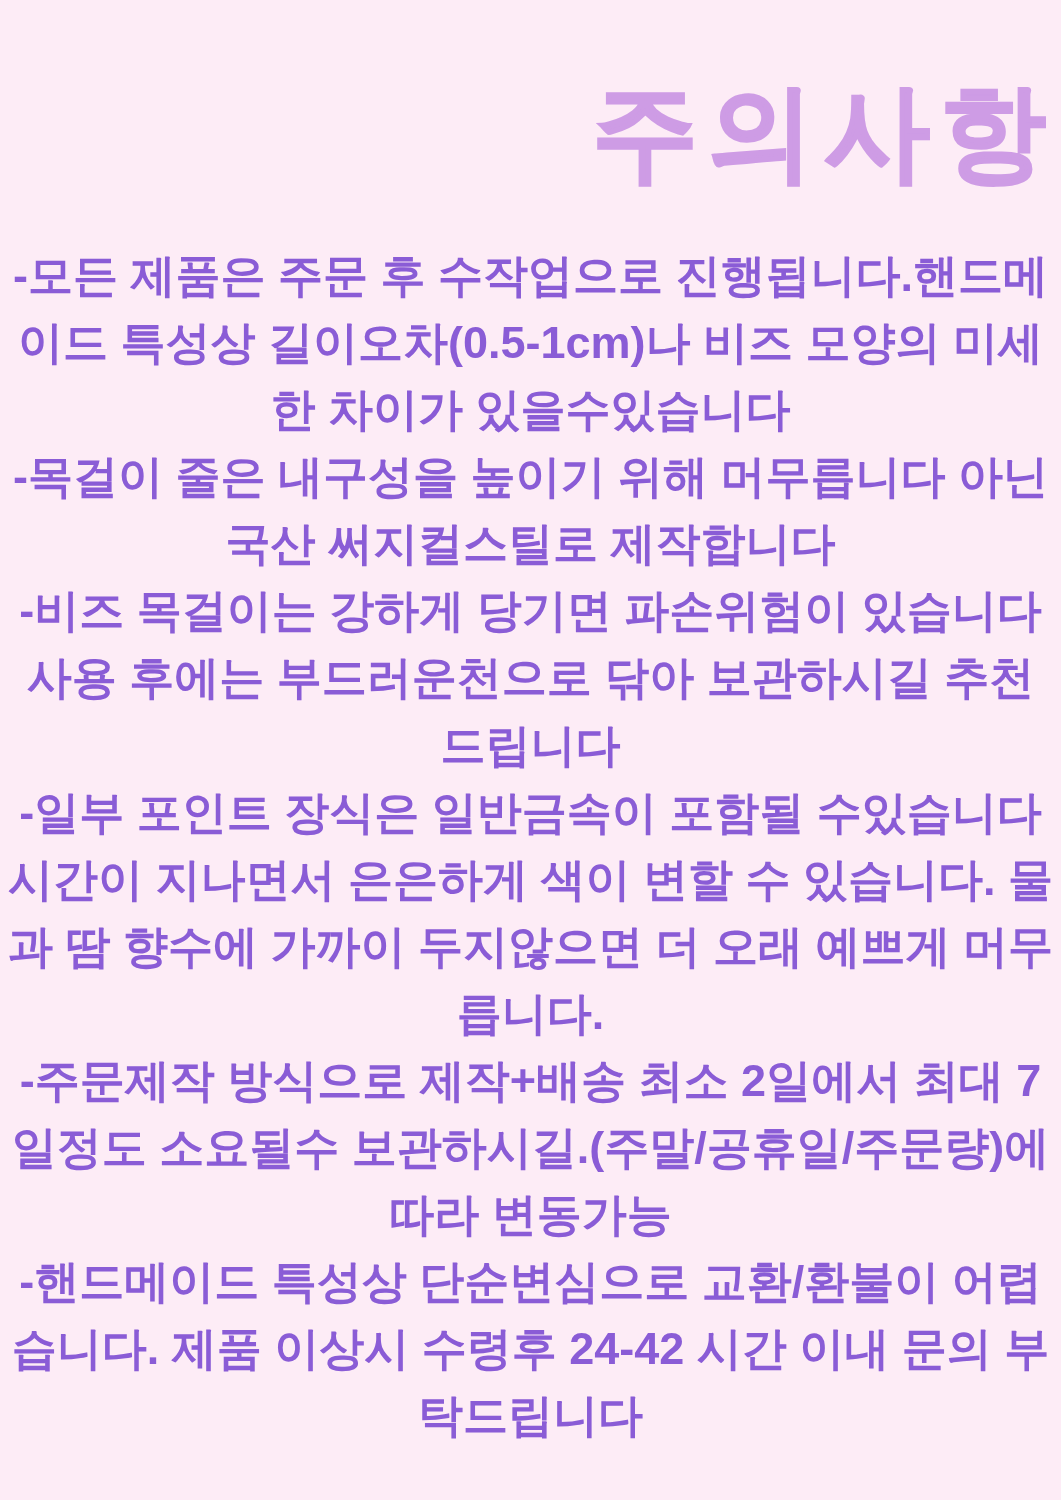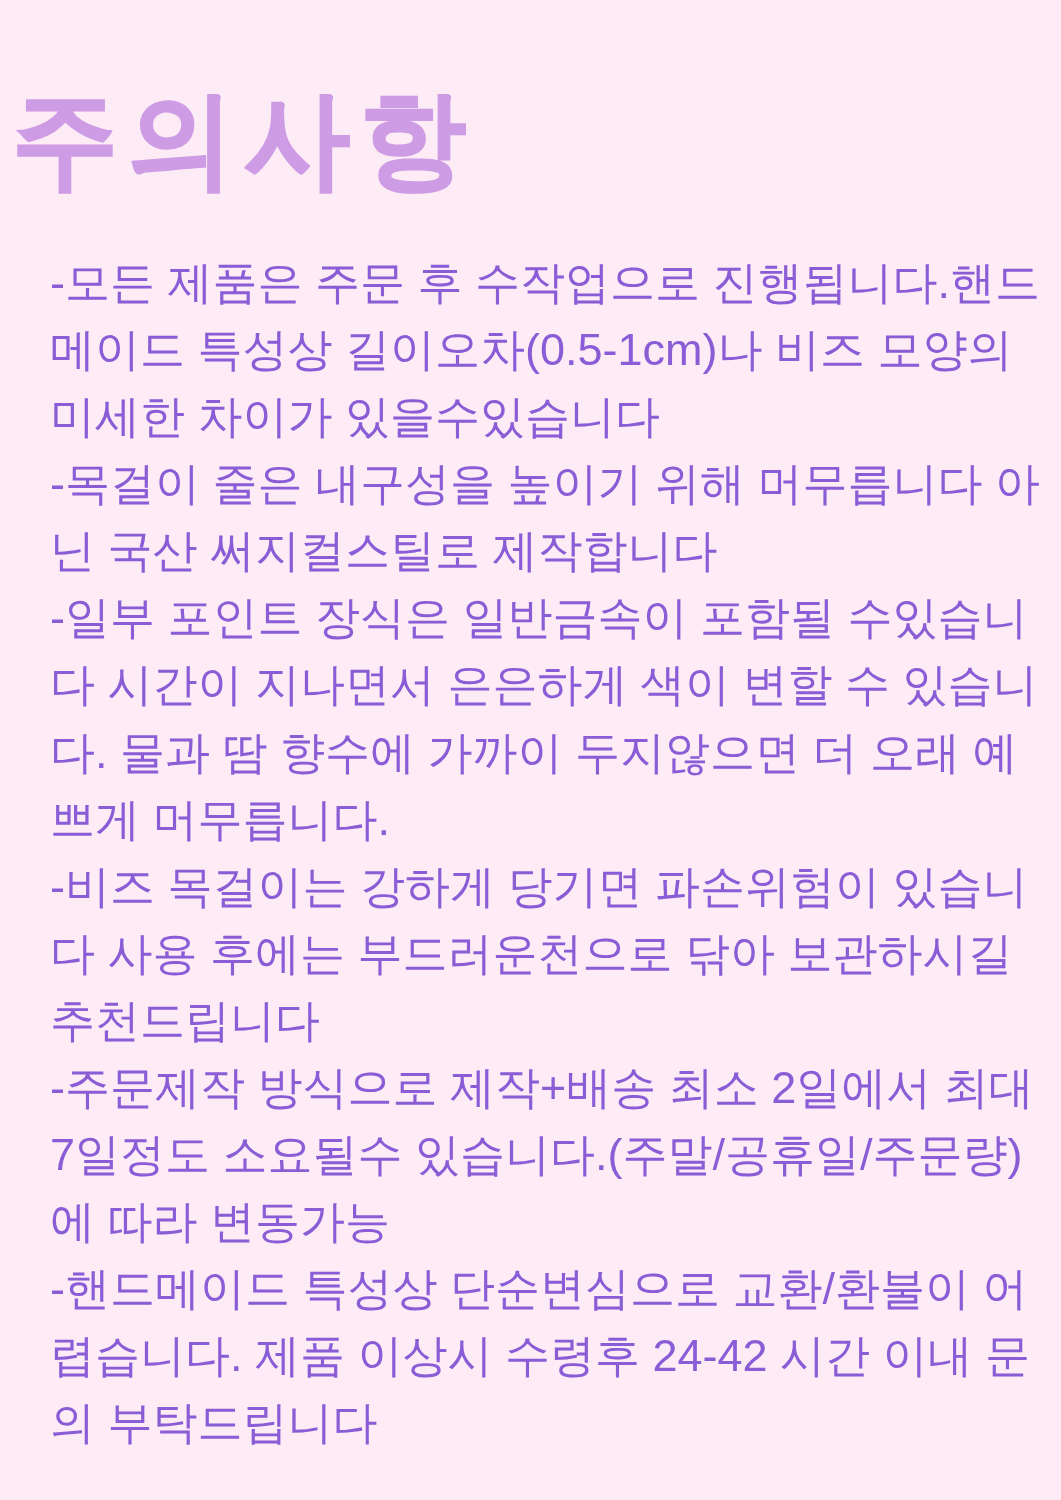--- a/index.html
+++ b/index.html
@@ -8,52 +8,52 @@
   }
   .page {
     position: relative;
     width: 1061px;
     height: 1500px;
     overflow: hidden;
     background: var(--background, #fdecf6);
     font-family: "Liberation Sans", "DejaVu Sans", sans-serif;
   }
   .title {
-    margin: 12px;
+    margin: 5px;
     padding-top: 64px;
-    text-align: left;
+    text-align: right;
     font-size: 106px;
     line-height: 1.2;
     font-weight: 700;
     letter-spacing: 10px;
     color: var(--title, #ce9ce5);
     
     -webkit-text-stroke: 2px var(--title, #ce9ce5);
   }
   .notices {
     margin-top: 46px;
     padding: 0 6px;
+    text-align: center;
     font-size: 45px;
     line-height: 1.49;
-    font-weight: 400;
+    font-weight: 700;
     color: var(--body_text, #8a5cd6);
     word-break: normal;
-    margin-left: 44px;
   }
   .notices p {
     margin: 0;
   }
 </style>
 </head>
 <body>
 
 <div class="page">
   <h1 class="title">주의사항</h1>
 
   <div class="notices">
     <p>-모든 제품은 주문 후 수작업으로 진행됩니다.핸드메이드 특성상 길이오차(0.5-1cm)나 비즈 모양의 미세한 차이가 있을수있습니다</p>
     <p>-목걸이 줄은 내구성을 높이기 위해 머무릅니다 아닌 국산 써지컬스틸로 제작합니다</p>
+    <p>-비즈 목걸이는 강하게 당기면 파손위험이 있습니다 사용 후에는 부드러운천으로 닦아 보관하시길 추천드립니다</p>
     <p>-일부 포인트 장식은 일반금속이 포함될 수있습니다 시간이 지나면서 은은하게 색이 변할 수 있습니다. 물과 땀 향수에 가까이 두지않으면 더 오래 예쁘게 머무릅니다.</p>
-    <p>-비즈 목걸이는 강하게 당기면 파손위험이 있습니다 사용 후에는 부드러운천으로 닦아 보관하시길 추천드립니다</p>
-    <p>-주문제작 방식으로 제작+배송 최소 2일에서 최대 7일정도 소요될수 있습니다.(주말/공휴일/주문량)에 따라 변동가능</p>
+    <p>-주문제작 방식으로 제작+배송 최소 2일에서 최대 7일정도 소요될수 보관하시길.(주말/공휴일/주문량)에 따라 변동가능</p>
     <p>-핸드메이드 특성상 단순변심으로 교환/환불이 어렵습니다. 제품 이상시 수령후 24-42 시간 이내 문의 부탁드립니다</p>
   </div>
 </div>
 
 </body></html>

